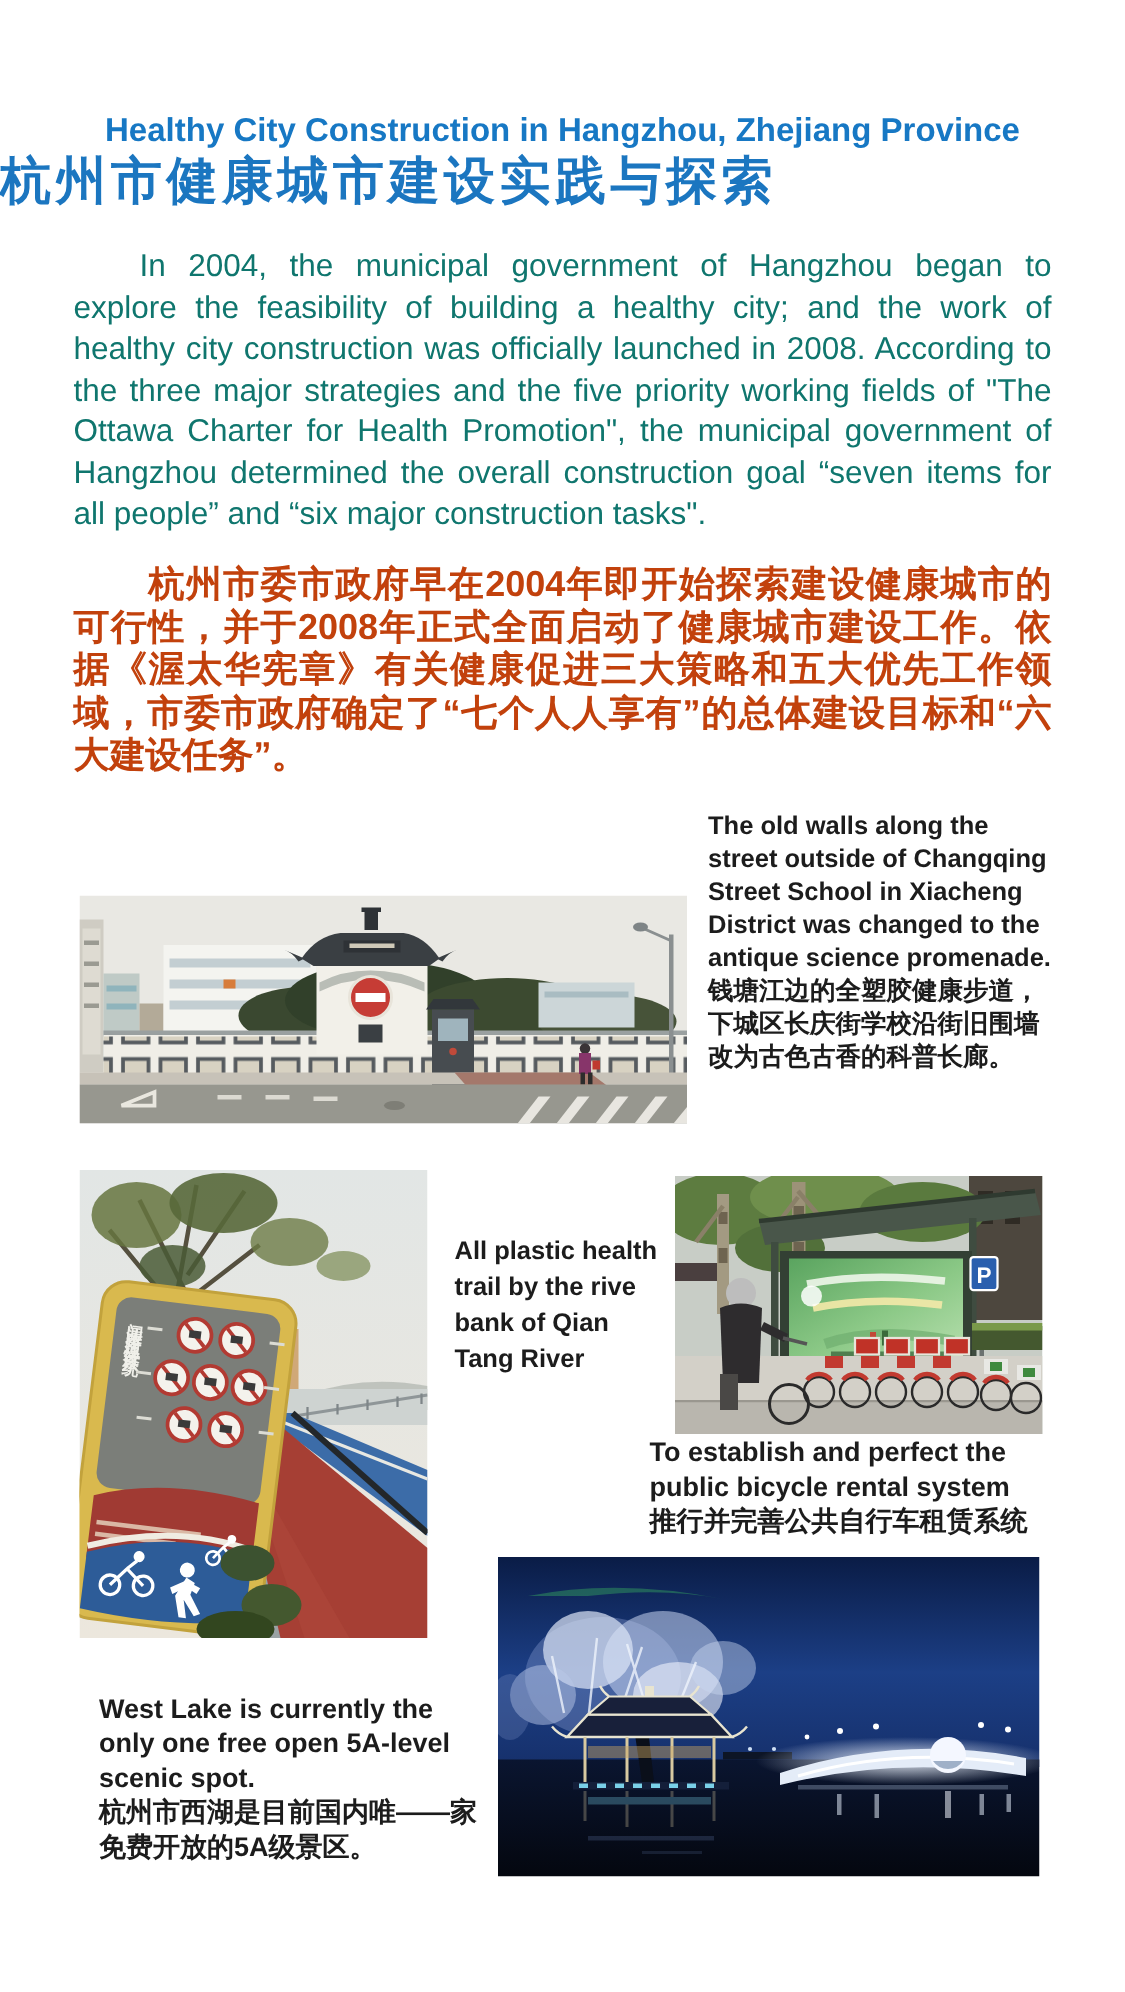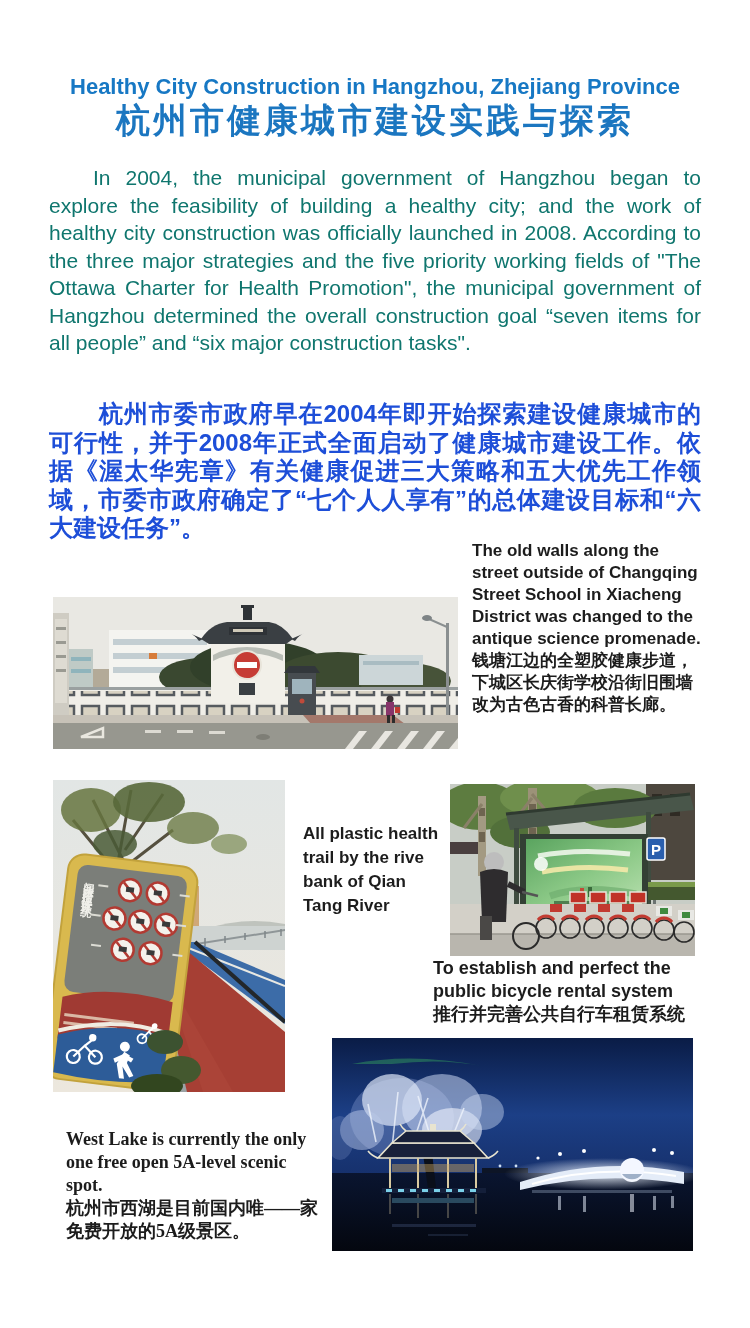--- a/index.html
+++ b/index.html
@@ -2,34 +2,34 @@
 <html><head>
 <meta charset="utf-8">
 <style>
   html,body{margin:0;padding:0;background:#ffffff;}
   .page{position:relative;width:750px;height:1328px;background:#ffffff;overflow:hidden;
         font-family:"Liberation Sans","DejaVu Sans",sans-serif;color:#111;}
   .abs{position:absolute;}
 
   .title-en{left:0;top:74px;width:750px;text-align:center;font-size:22px;font-weight:bold;
             color:#1778c4;letter-spacing:0px;}
-  .title-zh{left:0;top:98px;width:750px;text-align:center;font-size:34px;font-weight:bold;
+  .title-zh{left:0;top:98px;width:750px;text-align:left;font-size:34px;font-weight:bold;
             color:#1b76c0;letter-spacing:3px;}
 
   .para-en{left:49px;top:164px;width:652px;font-size:21px;line-height:27.5px;
            text-align:justify;text-indent:44px;color:#0f766e;}
-  .para-zh{left:49px;top:400px;width:652px;font-size:24px;line-height:28.5px;font-weight:bold;
-           text-align:justify;text-indent:50px;color:#1d4ed8;}
+  .para-zh{left:49px;top:376px;width:652px;font-size:24px;line-height:28.5px;font-weight:bold;
+           text-align:justify;text-indent:50px;color:#c2410c;}
 
   .caption{font-weight:bold;color:#1c1c1c;}
   .caption .en,.caption .zh{display:block;}
   .cap1{left:472px;top:540px;width:235px;font-size:17px;line-height:22px;}
   .cap2{left:303px;top:822px;width:142px;font-size:17px;line-height:24px;}
   .cap3{left:433px;top:957px;width:268px;font-size:18px;line-height:23px;}
-  .cap4{left:66px;top:1128px;width:254px;font-size:18px;line-height:23px;font-family:Liberation Serif, serif;}
+  .cap4{left:66px;top:1128px;width:254px;font-size:18px;line-height:23px;}
 
   .ph{display:block;}
   .photo1{left:53px;top:597px;}
   .photo2{left:53px;top:780px;}
   .photo3{left:450px;top:784px;}
   .photo4{left:332px;top:1038px;}
   svg{display:block;}
 </style>
 </head>
 <body>

